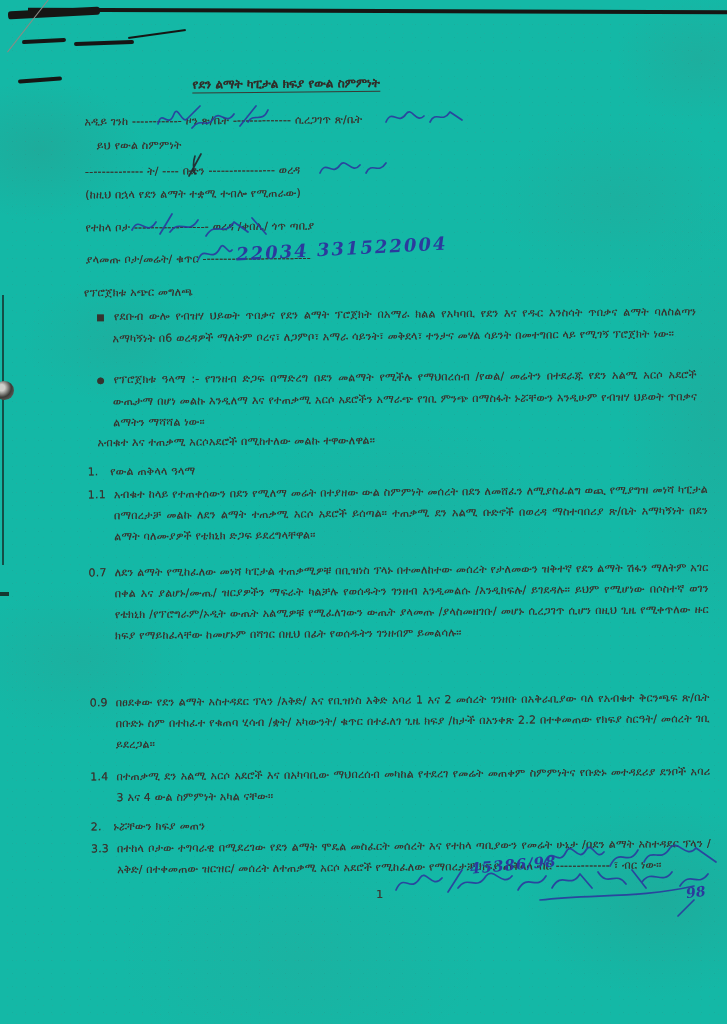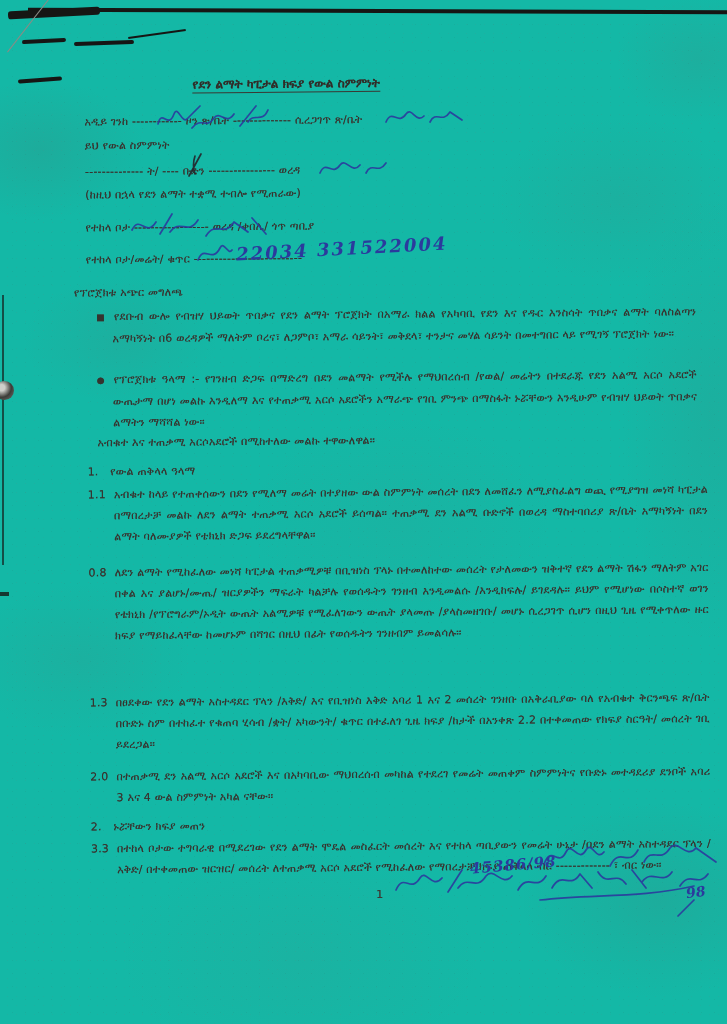--- a/index.html
+++ b/index.html
@@ -69,45 +69,45 @@
     </div>
 
     <div class="line soft" style="left:88px;top:113px;">
       <span>አዲይ ገንከ</span>
       <span>------------</span>
       <span>ዞን ጽ/ቤት</span>
       <span>--------------</span>
       <span>ሲረጋገጥ ጽ/ቤት</span>
     </div>
 
-    <div class="line soft" style="left:88px;top:137px;">ይህ የውል ስምምነት</div>
+    <div class="line soft" style="left:100px;top:137px;">ይህ የውል ስምምነት</div>
 
     <div class="line soft" style="left:88px;top:163px;">
       <span>--------------</span>
       <span>ት/</span>
       <span>----</span>
       <span>ቡድን</span>
       <span>----------------</span>
       <span>ወረዳ</span>
     </div>
 
     <div class="line soft" style="left:88px;top:186px;">(ከዚህ በኋላ የደን ልማት ተቋሚ ተብሎ የሚጠራው)</div>
 
     <div class="line soft" style="left:88px;top:219px;">
       <span>የተከላ ቦታ</span>
       <span>------------------</span>
       <span>ወረዳ /ቀበሌ/ ጎጥ ጣቢያ</span>
     </div>
 
     <div class="line soft" style="left:88px;top:251px;">
-      <span>የተከላ ቦታ/መሬት/ ቁጥር</span>
+      <span>ያላመጡ ቦታ/መሬት/ ቁጥር</span>
       <span>--------------------------</span>
     </div>
 
-    <div class="line soft" style="left:76px;top:284px;">የፕሮጀክቱ አጭር መግለጫ</div>
+    <div class="line soft" style="left:86px;top:284px;">የፕሮጀክቱ አጭር መግለጫ</div>
 
     <div class="para bullet soft" style="left:98px;top:304px;width:584px;">
       <span class="b">■</span><span>የደቡብ ውሎ የብዝሃ ህይወት ጥበቃና የደን ልማት ፕሮጀክት በአማራ ክልል የአካባቢ የደን እና የዱር እንስሳት ጥበቃና ልማት ባለስልጣን አማካኝነት በ6 ወረዳዎች ማለትም ቦረና፣ ለጋምቦ፣ አማራ ሳይንት፣ መቅደላ፣ ተንታና መሃል ሳይንት በመተግበር ላይ የሚገኝ ፕሮጀክት ነው።</span>
     </div>
 
     <div class="para bullet soft" style="left:98px;top:367px;width:584px;">
       <span class="b">●</span><span>የፕሮጀክቱ ዓላማ :- የገንዘብ ድጋፍ በማድረግ በደን መልማት የሚችሉ የማህበረሰብ /የወል/ መሬትን በተደራጁ የደን አልሚ አርሶ አደሮች ውጤታማ በሆነ መልኩ እንዲለማ እና የተጠቃሚ አርሶ አደሮችን አማራጭ የገቢ ምንጭ በማስፋት ኑሯቸውን እንዲሁም የብዝሃ ህይወት ጥበቃና ልማትን ማሻሻል ነው።</span>
     </div>
 
     <div class="line soft" style="left:98px;top:434px;">አብቁተ እና ተጠቃሚ አርሶአደሮች በሚከተለው መልኩ ተዋውለዋል።</div>
@@ -115,29 +115,29 @@
     <div class="line soft" style="left:88px;top:463px;">
       <span class="num">1.</span>
       <span>የውል ጠቅላላ ዓላማ</span>
     </div>
 
     <div class="para clause soft" style="left:88px;top:482px;width:594px;">
       <span class="num">1.1</span><span>አብቁተ ከላይ የተጠቀሰውን በደን የሚለማ መሬት በተያዘው ውል ስምምነት መሰረት በደን ለመሸፈን ለሚያስፈልግ ወጪ የሚያግዝ መነሻ ካፒታል በማበረታቻ መልኩ ለደን ልማት ተጠቃሚ አርሶ አደሮች ይሰጣል። ተጠቃሚ ደን አልሚ ቡድኖች በወረዳ ማስተባበሪያ ጽ/ቤት አማካኝነት በደን ልማት ባለሙያዎች የቴክኒክ ድጋፍ ይደረግላቸዋል።</span>
     </div>
 
     <div class="para clause soft" style="left:88px;top:560px;width:594px;">
-      <span class="num">0.8</span><span>ለደን ልማት የሚከፈለው መነሻ ካፒታል ተጠቃሚዎቹ በቢዝነስ ፕላኑ በተመለከተው መሰረት የታለመውን ዝቅተኛ የደን ልማት ሽፋን ማለትም አገር በቀል እና ያልሆኑ/ሙጤ/ ዝርያዎችን ማፍራት ካልቻሉ የወሰዱትን ገንዘብ እንዲመልሱ /እንዲከፍሉ/ ይገደዳሉ። ይህም የሚሆነው በሶስተኛ ወገን የቴክኒክ /የፕሮግራም/ኦዲት ውጤት አልሚዎቹ የሚፈለገውን ውጤት ያላመጡ /ያላስመዘገቡ/ መሆኑ ሲረጋገጥ ሲሆን በዚህ ጊዜ የሚቀጥለው ዙር ክፍያ የማይከፈላቸው ከመሆኑም በሻገር በዚህ በፊት የወሰዱትን ገንዘብም ይመልሳሉ።</span>
+      <span class="num">0.7</span><span>ለደን ልማት የሚከፈለው መነሻ ካፒታል ተጠቃሚዎቹ በቢዝነስ ፕላኑ በተመለከተው መሰረት የታለመውን ዝቅተኛ የደን ልማት ሽፋን ማለትም አገር በቀል እና ያልሆኑ/ሙጤ/ ዝርያዎችን ማፍራት ካልቻሉ የወሰዱትን ገንዘብ እንዲመልሱ /እንዲከፍሉ/ ይገደዳሉ። ይህም የሚሆነው በሶስተኛ ወገን የቴክኒክ /የፕሮግራም/ኦዲት ውጤት አልሚዎቹ የሚፈለገውን ውጤት ያላመጡ /ያላስመዘገቡ/ መሆኑ ሲረጋገጥ ሲሆን በዚህ ጊዜ የሚቀጥለው ዙር ክፍያ የማይከፈላቸው ከመሆኑም በሻገር በዚህ በፊት የወሰዱትን ገንዘብም ይመልሳሉ።</span>
     </div>
 
     <div class="para clause soft" style="left:88px;top:690px;width:594px;">
-      <span class="num">1.3</span><span>በፀደቀው የደን ልማት አስተዳደር ፕላን /እቅድ/ እና የቢዝነስ እቅድ አባሪ 1 እና 2 መሰረት ገንዘቡ በአቅራቢያው ባለ የአብቁተ ቅርንጫፍ ጽ/ቤት በቡድኑ ስም በተከፈተ የቁጠባ ሂሳብ /ቋት/ አካውንት/ ቁጥር በተፈለገ ጊዜ ክፍያ /ከታች በአንቀጽ 2.2 በተቀመጠው የክፍያ ስርዓት/ መሰረት ገቢ ይደረጋል።</span>
+      <span class="num">0.9</span><span>በፀደቀው የደን ልማት አስተዳደር ፕላን /እቅድ/ እና የቢዝነስ እቅድ አባሪ 1 እና 2 መሰረት ገንዘቡ በአቅራቢያው ባለ የአብቁተ ቅርንጫፍ ጽ/ቤት በቡድኑ ስም በተከፈተ የቁጠባ ሂሳብ /ቋት/ አካውንት/ ቁጥር በተፈለገ ጊዜ ክፍያ /ከታች በአንቀጽ 2.2 በተቀመጠው የክፍያ ስርዓት/ መሰረት ገቢ ይደረጋል።</span>
     </div>
 
     <div class="para clause soft" style="left:88px;top:764px;width:594px;">
-      <span class="num">2.0</span><span>በተጠቃሚ ደን አልሚ አርሶ አደሮች እና በአካባቢው ማህበረሰብ መካከል የተደረገ የመሬት መጠቀም ስምምነትና የቡድኑ መተዳደሪያ ደንቦች አባሪ 3 እና 4 ውል ስምምነት አካል ናቸው።</span>
+      <span class="num">1.4</span><span>በተጠቃሚ ደን አልሚ አርሶ አደሮች እና በአካባቢው ማህበረሰብ መካከል የተደረገ የመሬት መጠቀም ስምምነትና የቡድኑ መተዳደሪያ ደንቦች አባሪ 3 እና 4 ውል ስምምነት አካል ናቸው።</span>
     </div>
 
     <div class="line soft" style="left:88px;top:818px;">
       <span class="num">2.</span>
       <span>ኑሯቸውን ክፍያ መጠን</span>
     </div>
 
     <div class="para clause soft" style="left:88px;top:836px;width:594px;">
       <span class="num">3.3</span><span>በተከላ ቦታው ተግባራዊ በሚደረገው የደን ልማት ሞዴል መስፈርት መሰረት እና የተከላ ጣቢያውን የመሬት ሁኔታ /በደን ልማት አስተዳደር ፕላን /እቅድ/ በተቀመጠው ዝርዝር/ መሰረት ለተጠቃሚ አርሶ አደሮች የሚከፈለው የማበረታቻ ክፍያ ጠቅላላ ብር</span>
       <span>-------------</span>

